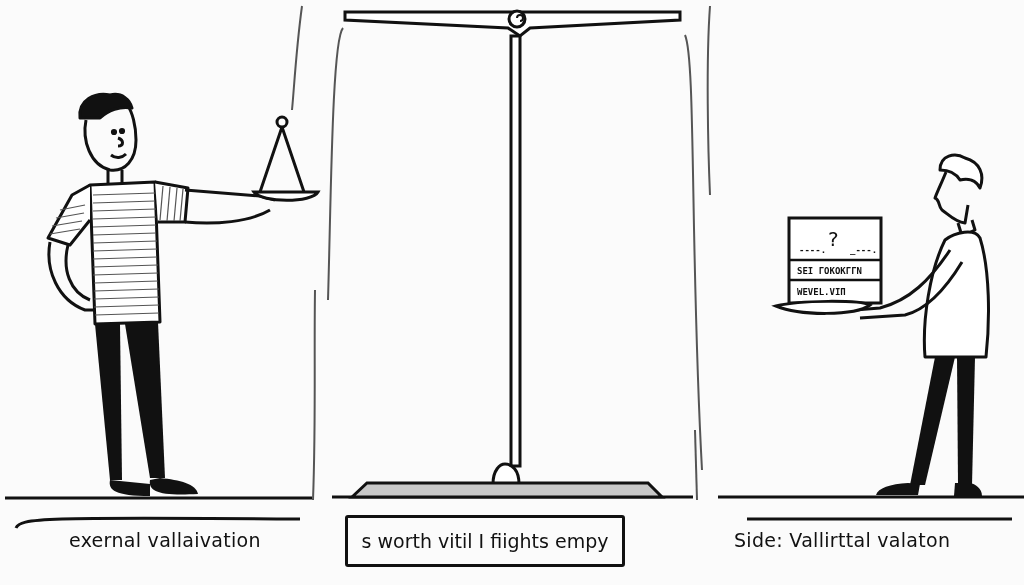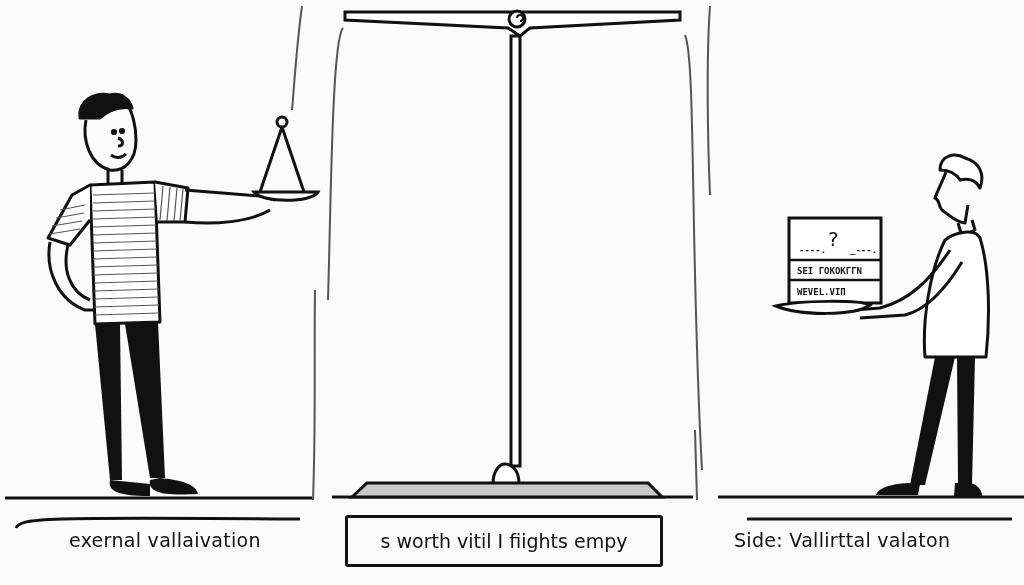--- a/index.html
+++ b/index.html
@@ -2,21 +2,21 @@
 <html><head>
 <meta charset="utf-8">
 <style>
   html, body { margin: 0; padding: 0; background: #fbfbfb; }
   body { width: 1024px; height: 585px; position: relative; overflow: hidden;
          font-family: "DejaVu Sans", sans-serif; }
   #scene { position: absolute; left: 0; top: 0; width: 1024px; height: 585px; }
   .caption { position: absolute; font-family: "DejaVu Sans", sans-serif;
              color: #111; font-size: 19px; letter-spacing: 0.3px; white-space: nowrap; }
   #cap-left { left: 44px; top: 529px; margin-left: 25px; }
-  #cap-center-box { position: absolute; left: 345px; top: 515px; width: 318px; height: 52px;
+  #cap-center-box { position: absolute; left: 345px; top: 515px; width: 280px; height: 52px;
                     border: 3px solid #111; border-radius: 3px; box-sizing: border-box;
                     display: flex; align-items: center; justify-content: center; background: #fbfbfb; }
   #cap-center { font-size: 19px; color: #111; font-family: "DejaVu Sans", sans-serif; }
   #cap-right { left: 734px; top: 529px; text-align: right; }
   .sign-text { font-family: "DejaVu Sans Mono", monospace; font-size: 9px; fill: #111; font-weight: bold; }
 </style>
 </head>
 <body>
 
 <svg id="scene" viewBox="0 0 1024 585" xmlns="http://www.w3.org/2000/svg">

